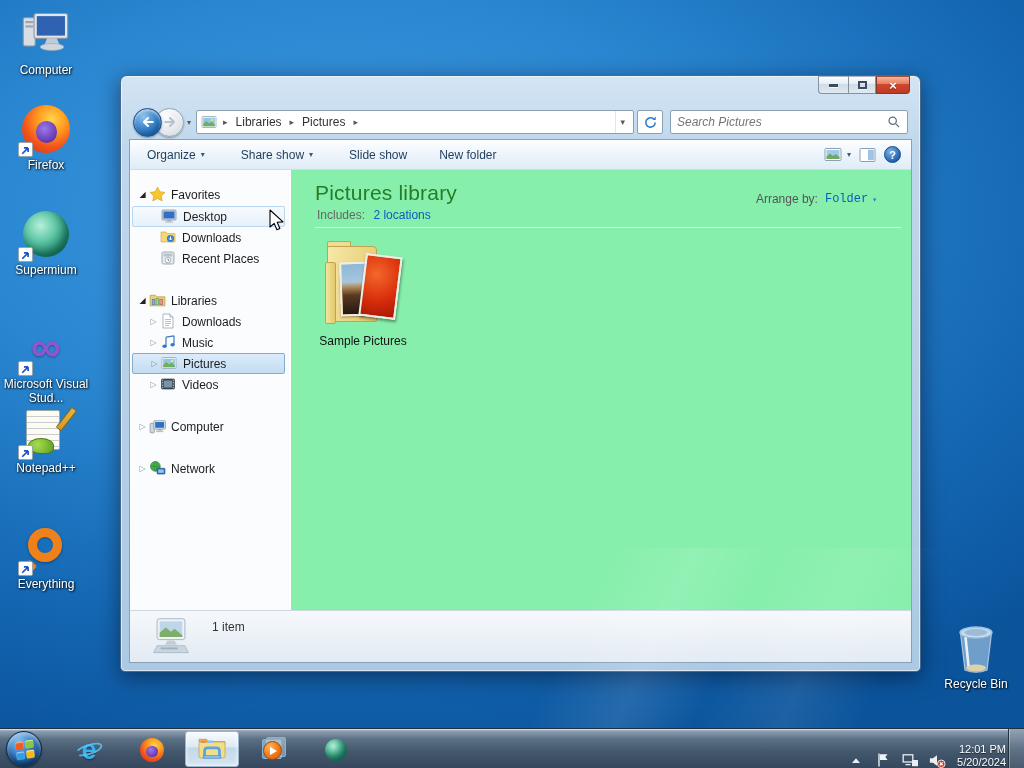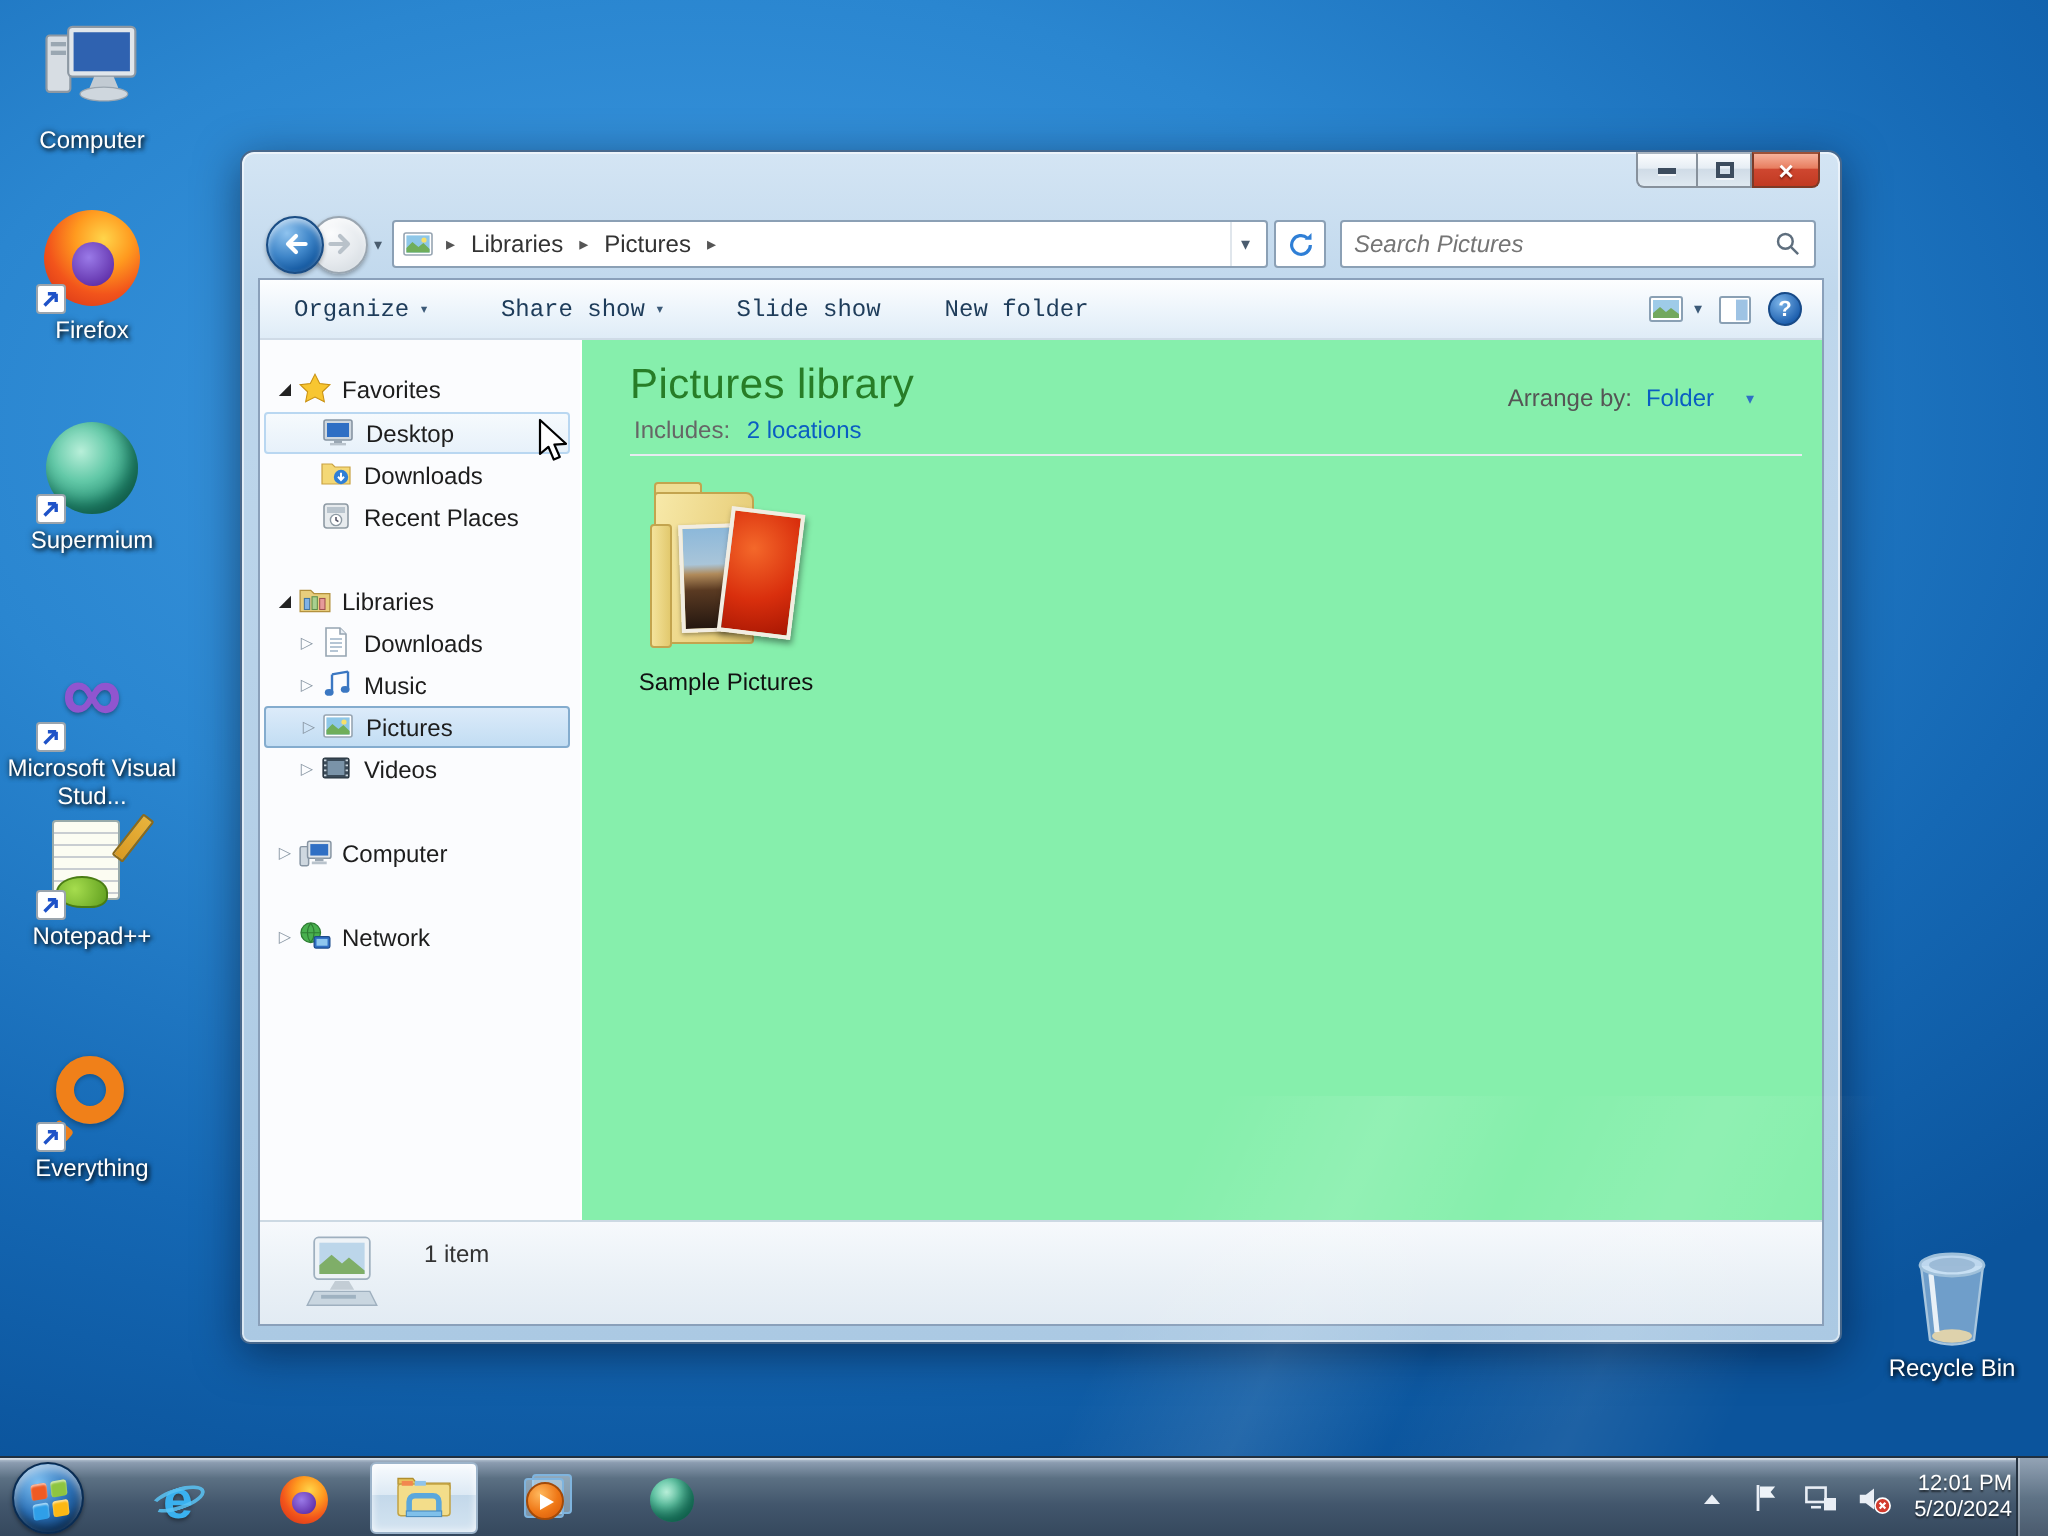--- a/index.html
+++ b/index.html
@@ -63,21 +63,21 @@
   .crumb-sep { font-size:9px; color:#555; margin:0 6px; }
   .crumb { padding:1px 2px; }
   .addr-caret { margin-left:auto; font-size:9px; color:#4a5c6e; padding:0 4px; border-left:1px solid #e0e6ec; height:100%; display:flex; align-items:center; }
   .refreshbtn { width:26px; height:24px; margin-left:3px; display:flex; align-items:center; justify-content:center; background:#fff; border:1px solid #8ba0b5; border-radius:2px; }
   .searchbox { width:238px; height:24px; margin-left:7px; background:#fff; border:1px solid #8ba0b5; border-radius:2px; display:flex; align-items:center; padding:0 6px; }
   .searchbox input { flex:1; border:none; outline:none; font-style:italic; font-size:12px; color:#8a8a8a; font-family:"Liberation Sans",sans-serif; background:transparent; min-width:0; }
 
   .client { position:absolute; top:63px; left:8px; right:8px; bottom:8px; background:#fff; border:1px solid #8aa0ba; }
   .toolbar { position:absolute; top:0; left:0; right:0; height:30px; display:flex; align-items:center;
     background:linear-gradient(#fdfeff,#ecf4fb 55%,#dfecf7); border-bottom:1px solid #cfdbe7; font-size:12px; color:#1e3c5a; }
-  .tbitem { padding:5px 9px; display:flex; align-items:center; gap:5px; border-radius:2px;font-family:Liberation Mono, monospace; }
+  .tbitem { padding:5px 9px; display:flex; align-items:center; gap:5px; border-radius:2px; }
   .tb-caret { font-size:8px; color:#3c5a78; }
   .tb-right { margin-left:auto; display:flex; align-items:center; gap:8px; padding-right:10px; }
   .helpcirc { width:17px; height:17px; border-radius:50%; background:radial-gradient(circle at 35% 30%, #7ab3e8, #1d5fae 75%); border:1px solid #174a88;
     color:#fff; font-size:11px; font-weight:bold; display:flex; align-items:center; justify-content:center; }
 
   .sidebar { position:absolute; top:30px; left:0; width:160px; bottom:52px; background:#fbfcfe; font-size:12px; color:#1d1d1d; }
   .srow { position:absolute; left:2px; right:5px; height:21px; display:flex; align-items:center; border-radius:2px; }
   .srow .twisty { width:13px; text-align:center; font-size:8px; color:#8a98a5; flex:none; }
   .srow .twisty.open { color:#222; }
   .srow .sicon { width:17px; height:17px; flex:none; margin-right:5px; }
@@ -85,21 +85,21 @@
   .srow.child-fav { padding-left:28px; }
   .srow.child-lib { padding-left:15px; }
   .srow.hovered { border:1px solid #b9d7f1; background:linear-gradient(#f6fafd,#e7f1fa); }
   .srow.selected { border:1px solid #84acce; background:linear-gradient(#dcebfa,#c2ddf3); }
 
   .main { position:absolute; top:30px; left:161px; right:0; bottom:52px; background:#86efac; }
   .lib-title { position:absolute; left:24px; top:11px; font-size:21px; color:#277d27; letter-spacing:.2px; }
   .lib-includes { position:absolute; left:26px; top:38px; font-size:12px; color:#666; }
   .lib-includes a { color:#0a5dc2; text-decoration:none; margin-left:5px; }
   .arrange { position:absolute; right:34px; top:22px; font-size:12px; color:#555; display:flex; align-items:center; gap:7px; }
-  .arrange .folder-dd { color:#0a5dc2; display:flex; align-items:center; gap:16px; }
+  .arrange .folder-dd { color:#0a5dc2; display:flex; align-items:center; gap:4px;font-family:Liberation Mono, monospace; }
   .arrange .dd-caret { font-size:8px; color:#2f6fc4; }
   .hdr-divider { position:absolute; left:24px; right:10px; top:57px; height:1px; background:#e6ebf0; }
 
   .tile { position:absolute; left:24px; top:64px; width:96px; text-align:center; }
   .sample-folder { position:relative; width:80px; height:96px; margin:0 auto; }
   .sf-back { position:absolute; left:4px; top:12px; width:50px; height:76px; background:linear-gradient(105deg,#f7e9a9,#ecd586 55%,#dfc468); border:1px solid #c3a44e; border-radius:2px 4px 2px 2px; }
   .sf-tab { position:absolute; left:4px; top:7px; width:24px; height:8px; background:#efdd93; border:1px solid #c3a44e; border-bottom:none; border-radius:2px 2px 0 0; }
   .sf-photo1 { position:absolute; left:17px; top:28px; width:32px; height:54px; border:2px solid #f2ede2; transform:rotate(-2deg); box-shadow:0 1px 2px rgba(0,0,0,.35);
     background:linear-gradient(#8cb8da 0%, #a9c5d9 36%, #b08a5a 46%, #5a3a22 62%, #241710 100%); }
   .sf-photo2 { position:absolute; left:39px; top:21px; width:37px; height:63px; border:2px solid #f2ede2; transform:rotate(7deg); box-shadow:1px 2px 3px rgba(0,0,0,.4);
@@ -128,21 +128,21 @@
   .ie-orbit { position:absolute; left:1px; top:9px; width:28px; height:11px; border:2px solid rgba(90,195,245,.85); border-radius:50%; transform:rotate(-18deg); border-left-color:transparent; }
   .explorer-btn { position:absolute; left:185px; top:2px; width:54px; height:36px; border:1px solid #9db4ca; border-radius:3px;
     background:linear-gradient(#f8fbfe,#dcе9f4 45%, #c3d8ea 46%, #d4e4f1); 
     background:linear-gradient(#f8fbfe,#dce9f4 45%, #c3d8ea 46%, #d4e4f1);
     box-shadow:inset 0 0 4px rgba(255,255,255,.9); display:flex; align-items:center; justify-content:center; }
   .wmp-sq { position:absolute; inset:3px 5px 5px 3px; background:rgba(205,232,250,.45); border:1px solid #7fb4de; border-radius:2px; }
   .wmp-sq.b { transform:translate(4px,-2px); }
   .wmp-circ { position:absolute; left:4px; top:5px; width:19px; height:19px; border-radius:50%;
     background:radial-gradient(circle at 35% 30%, #ffb95e, #ef7716 55%, #d4570a 100%); border:1px solid #a34a08; display:flex; align-items:center; justify-content:center; }
   .wmp-play { width:0; height:0; border-left:7px solid #fff; border-top:4.5px solid transparent; border-bottom:4.5px solid transparent; margin-left:2px; }
-  .tray { position:absolute; right:18px; top:0; height:40px; display:flex; align-items:center; gap:9px; }
+  .tray { position:absolute; right:18px; top:0; height:40px; display:flex; align-items:flex-end; gap:9px; }
   .trayico { display:flex; align-items:center; justify-content:center; width:18px; height:18px; }
   .clock { text-align:right; color:#fff; font-size:11px; line-height:13px; text-shadow:0 1px 1px rgba(0,0,0,.6); margin-left:2px; }
   .showdesk { position:absolute; right:0; top:0; width:16px; height:40px; border-left:1px solid #24313f;
     background:linear-gradient(180deg,#93a3b5,#5f7386 50%,#49596c); box-shadow:inset 1px 0 0 rgba(255,255,255,.35); }
 
   .cursor { position:absolute; left:266px; top:209px; z-index:99; pointer-events:none; }
 </style>
 </head>
 <body>
 

